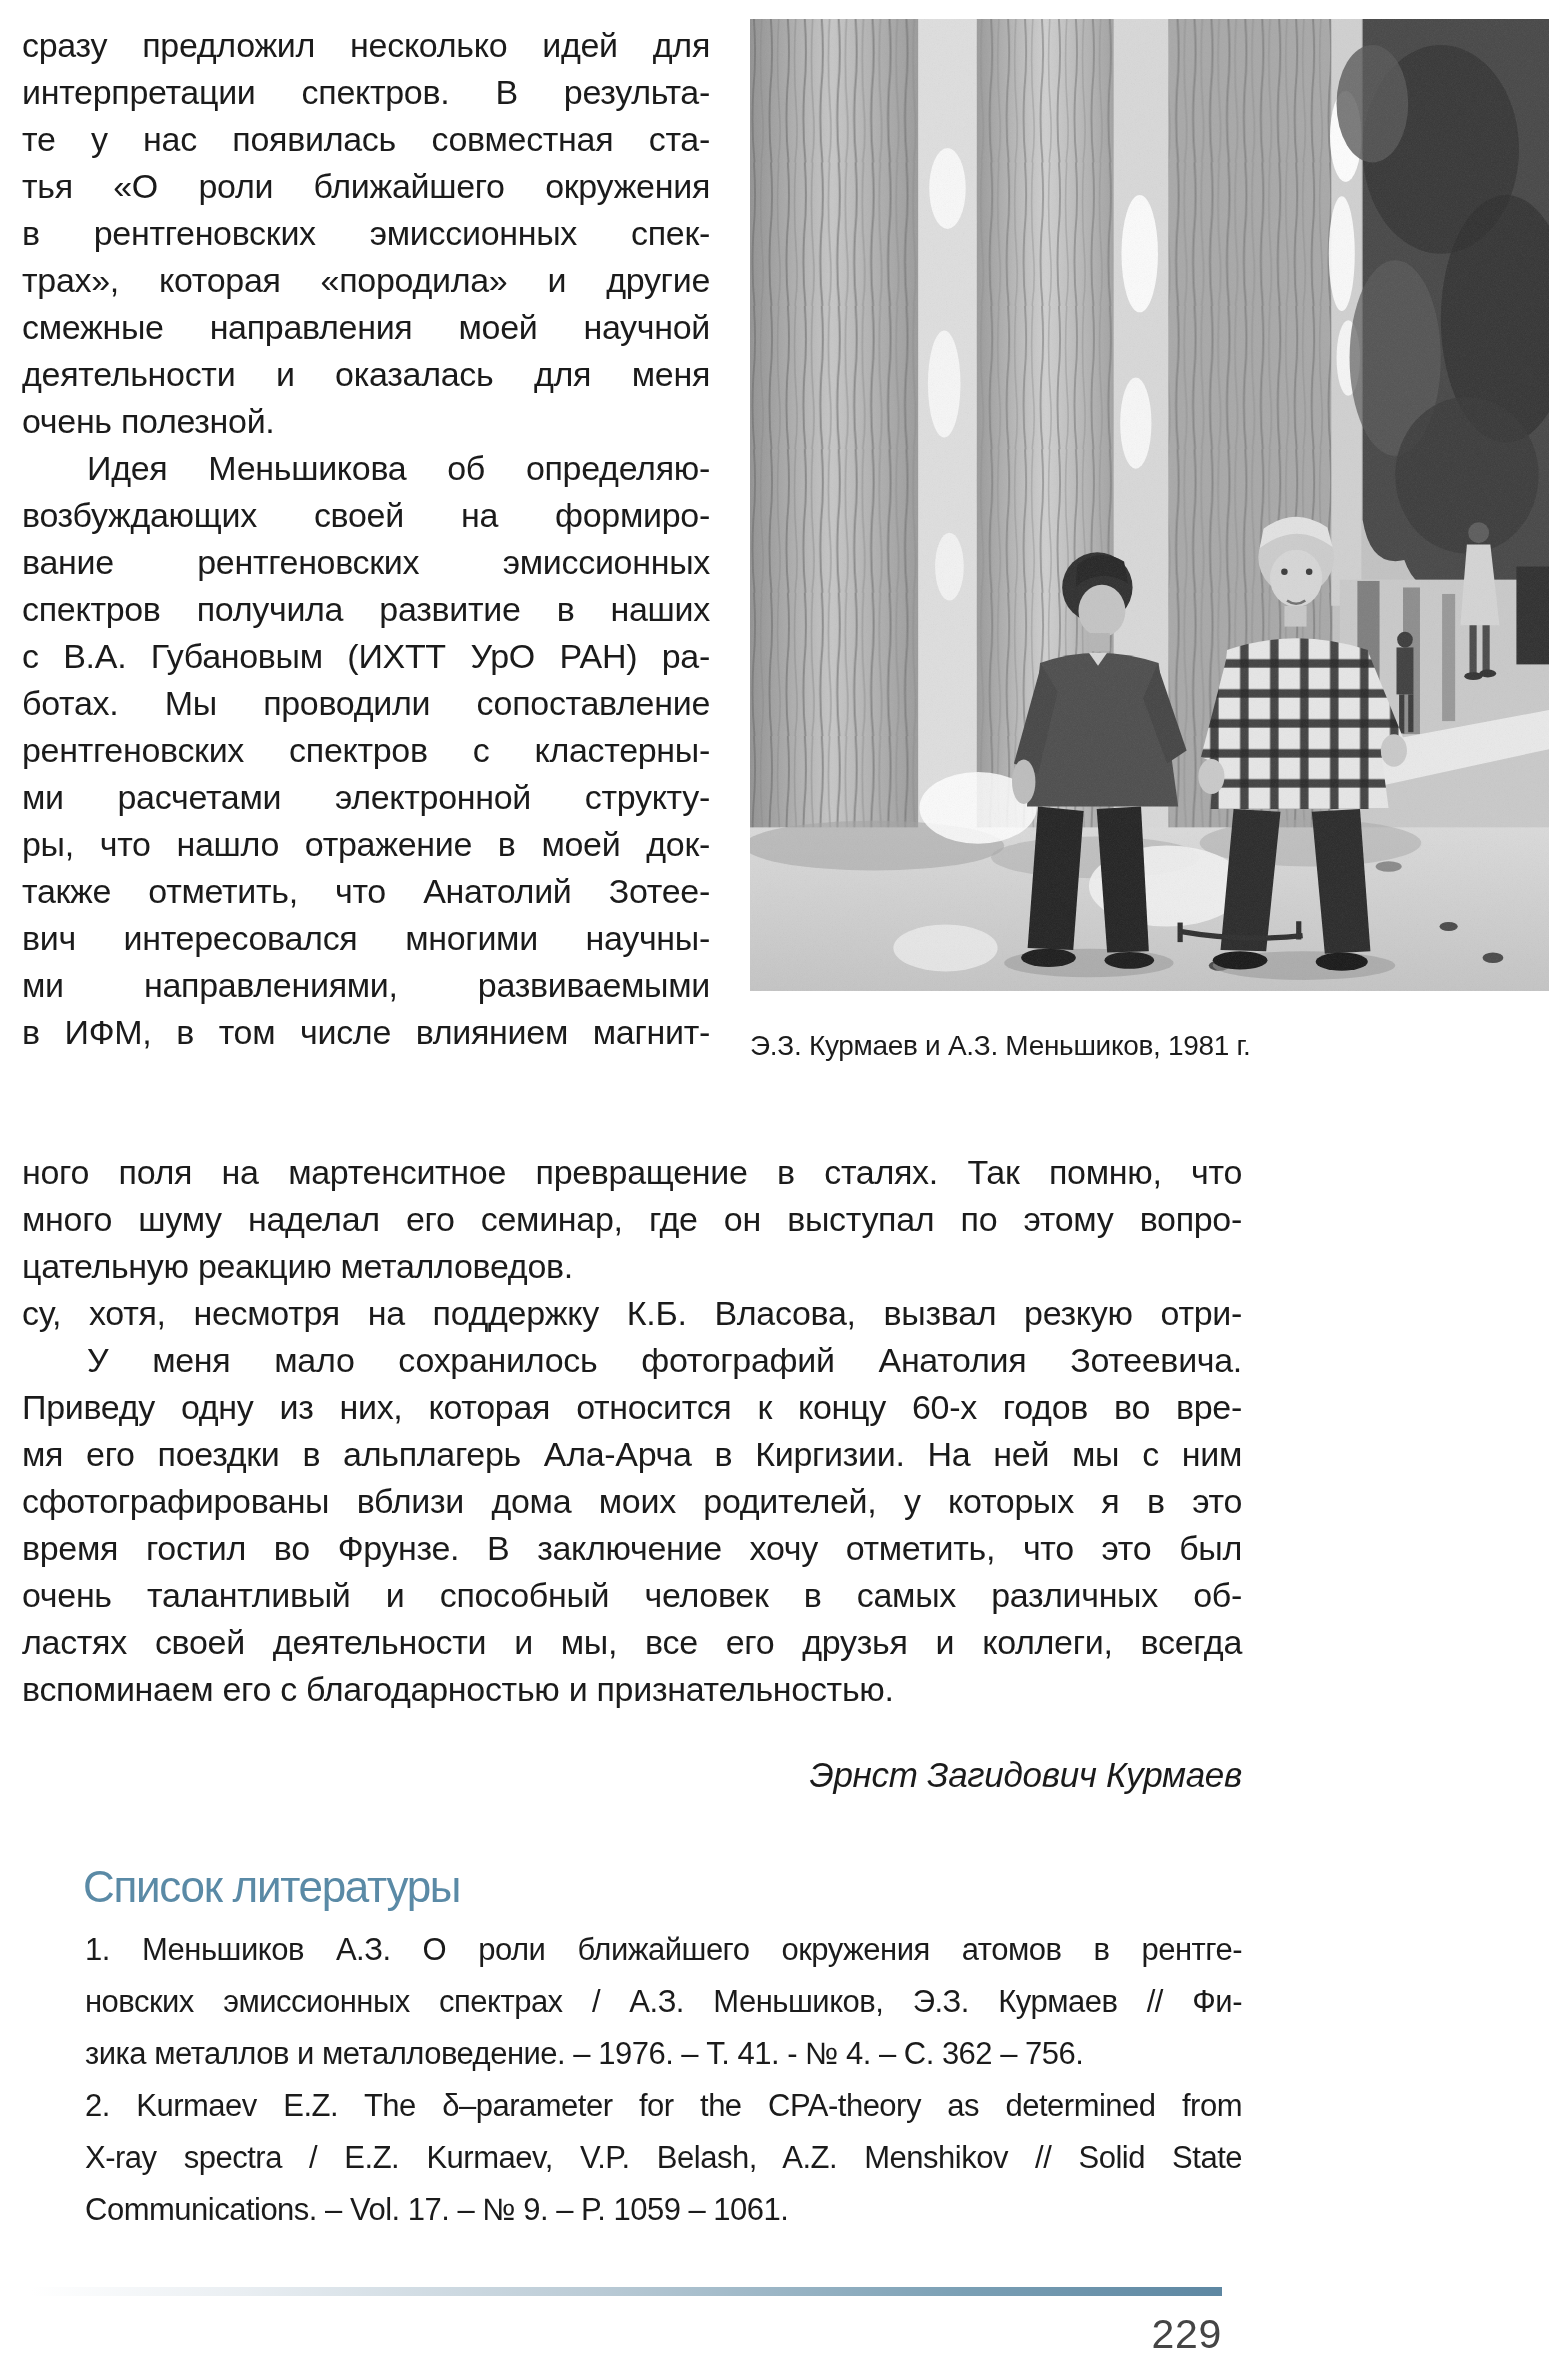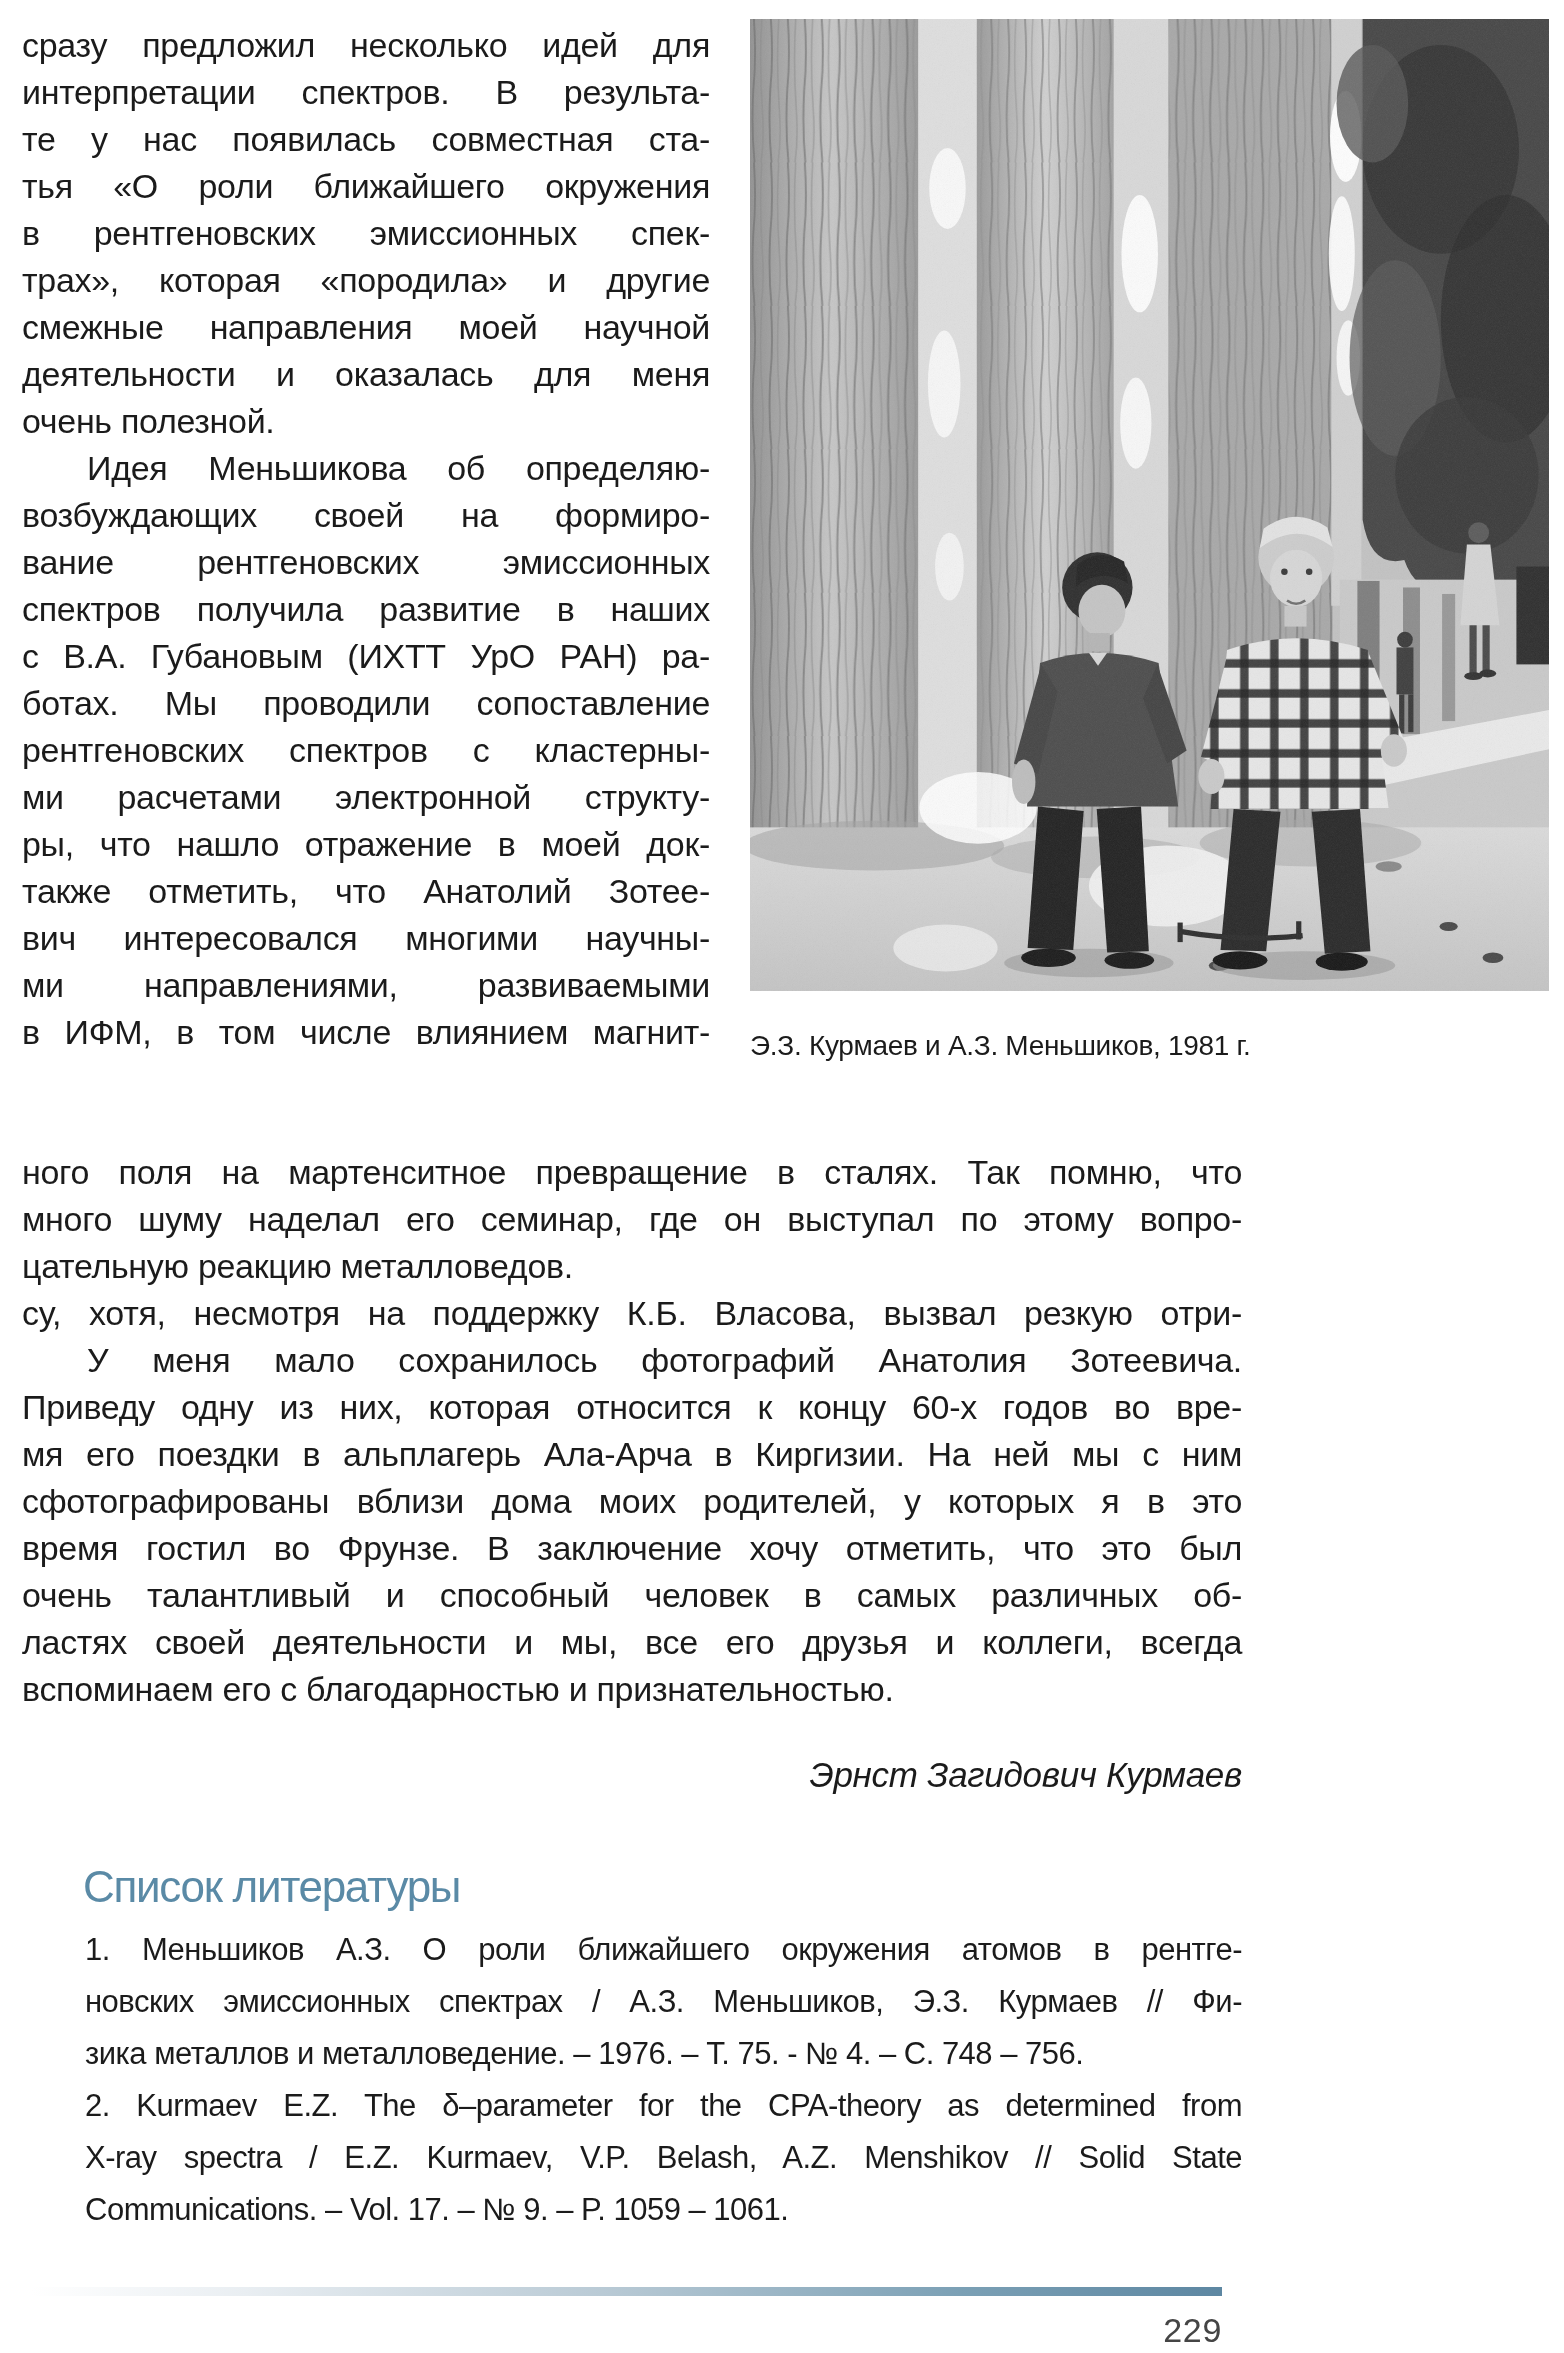--- a/index.html
+++ b/index.html
@@ -38,21 +38,21 @@
   }
   #refs{left:85px;top:1924px;width:1157px;}
   #refs .tline{height:52px;line-height:52px;font-size:31px;letter-spacing:-0.5px;}
   
   #bottom-rule{
     left:31px;top:2287px;width:1191px;height:8.5px;
     background:linear-gradient(to right,#ffffff 0%,#e9eef2 18%,#b9cad5 48%,#7ba0b5 78%,#5d87a2 100%);
   }
   #page-number{
     left:896px;top:2311px;width:326px;height:43px;
-    font-size:34px;text-align:right;letter-spacing:0.7px;font-weight:400;
+    font-size:41px;text-align:right;letter-spacing:0.7px;font-weight:400;
   }
 </style>
 </head>
 <body>
 
 <div class="abs" id="col-text">
     <div class="tline">сразу предложил несколько идей для</div>
     <div class="tline">интерпретации спектров. В результа-</div>
     <div class="tline">те у нас появилась совместная ста-</div>
     <div class="tline">тья «О роли ближайшего окружения</div>
@@ -227,21 +227,21 @@
     <div class="tline last">вспоминаем его с благодарностью и признательностью.</div>
   </div>
 
 <div class="abs" id="signature">Эрнст Загидович Курмаев</div>
 
 <div class="abs" id="ref-heading" style="color: rgb(90, 138, 166);">Список литературы</div>
 
 <div class="abs" id="refs">
     <div class="tline">1. Меньшиков А.З. О роли ближайшего окружения атомов в рентге-</div>
     <div class="tline">новских эмиссионных спектрах / А.З. Меньшиков, Э.З. Курмаев // Фи-</div>
-    <div class="tline last">зика металлов и металловедение. – 1976. – Т. 75. - № 4. – С. 748 – 756.</div>
+    <div class="tline last">зика металлов и металловедение. – 1976. – Т. 41. - № 4. – С. 362 – 756.</div>
     <div class="tline">2. Kurmaev E.Z. The δ–parameter for the CPA-theory as determined from</div>
     <div class="tline">X-ray spectra / E.Z. Kurmaev, V.P. Belash, A.Z. Menshikov // Solid State</div>
     <div class="tline last">Communications. – Vol. 17. – № 9. – P. 1059 – 1061.</div>
   </div>
 
 <div class="abs" id="bottom-rule"></div>
 <div class="abs" id="page-number" style="color: rgb(69, 69, 69);">229</div>
 
 
 </body></html>

